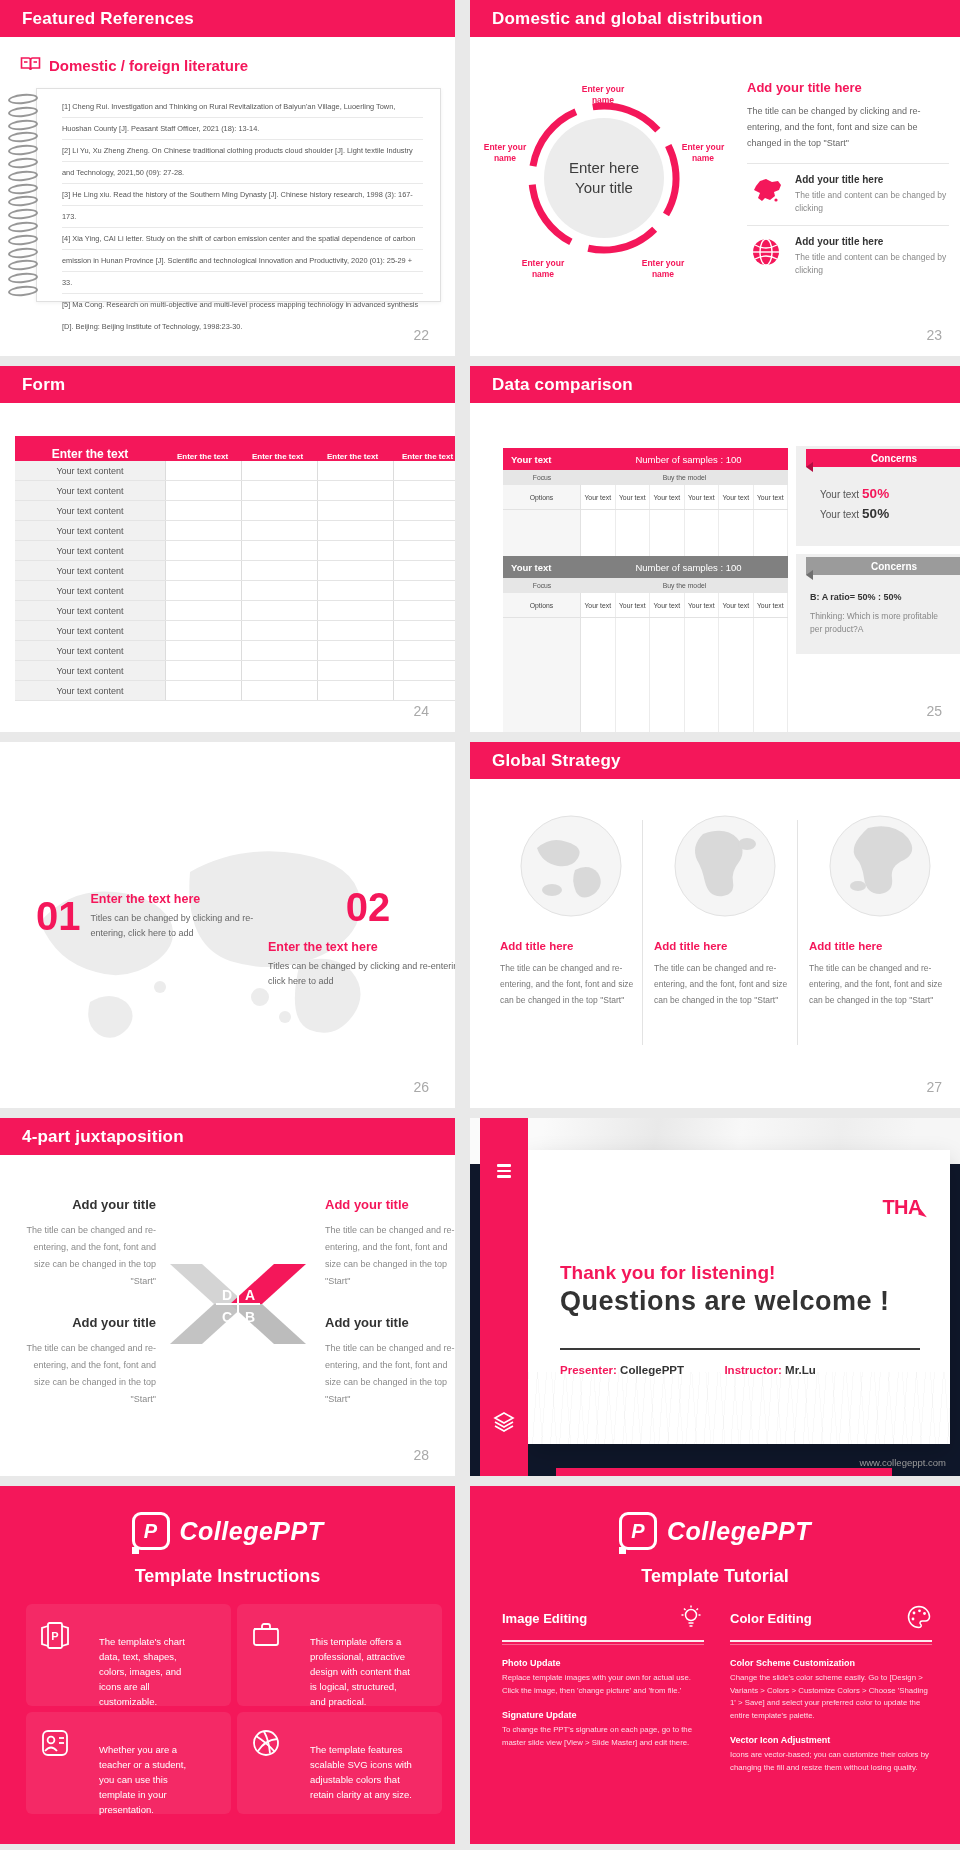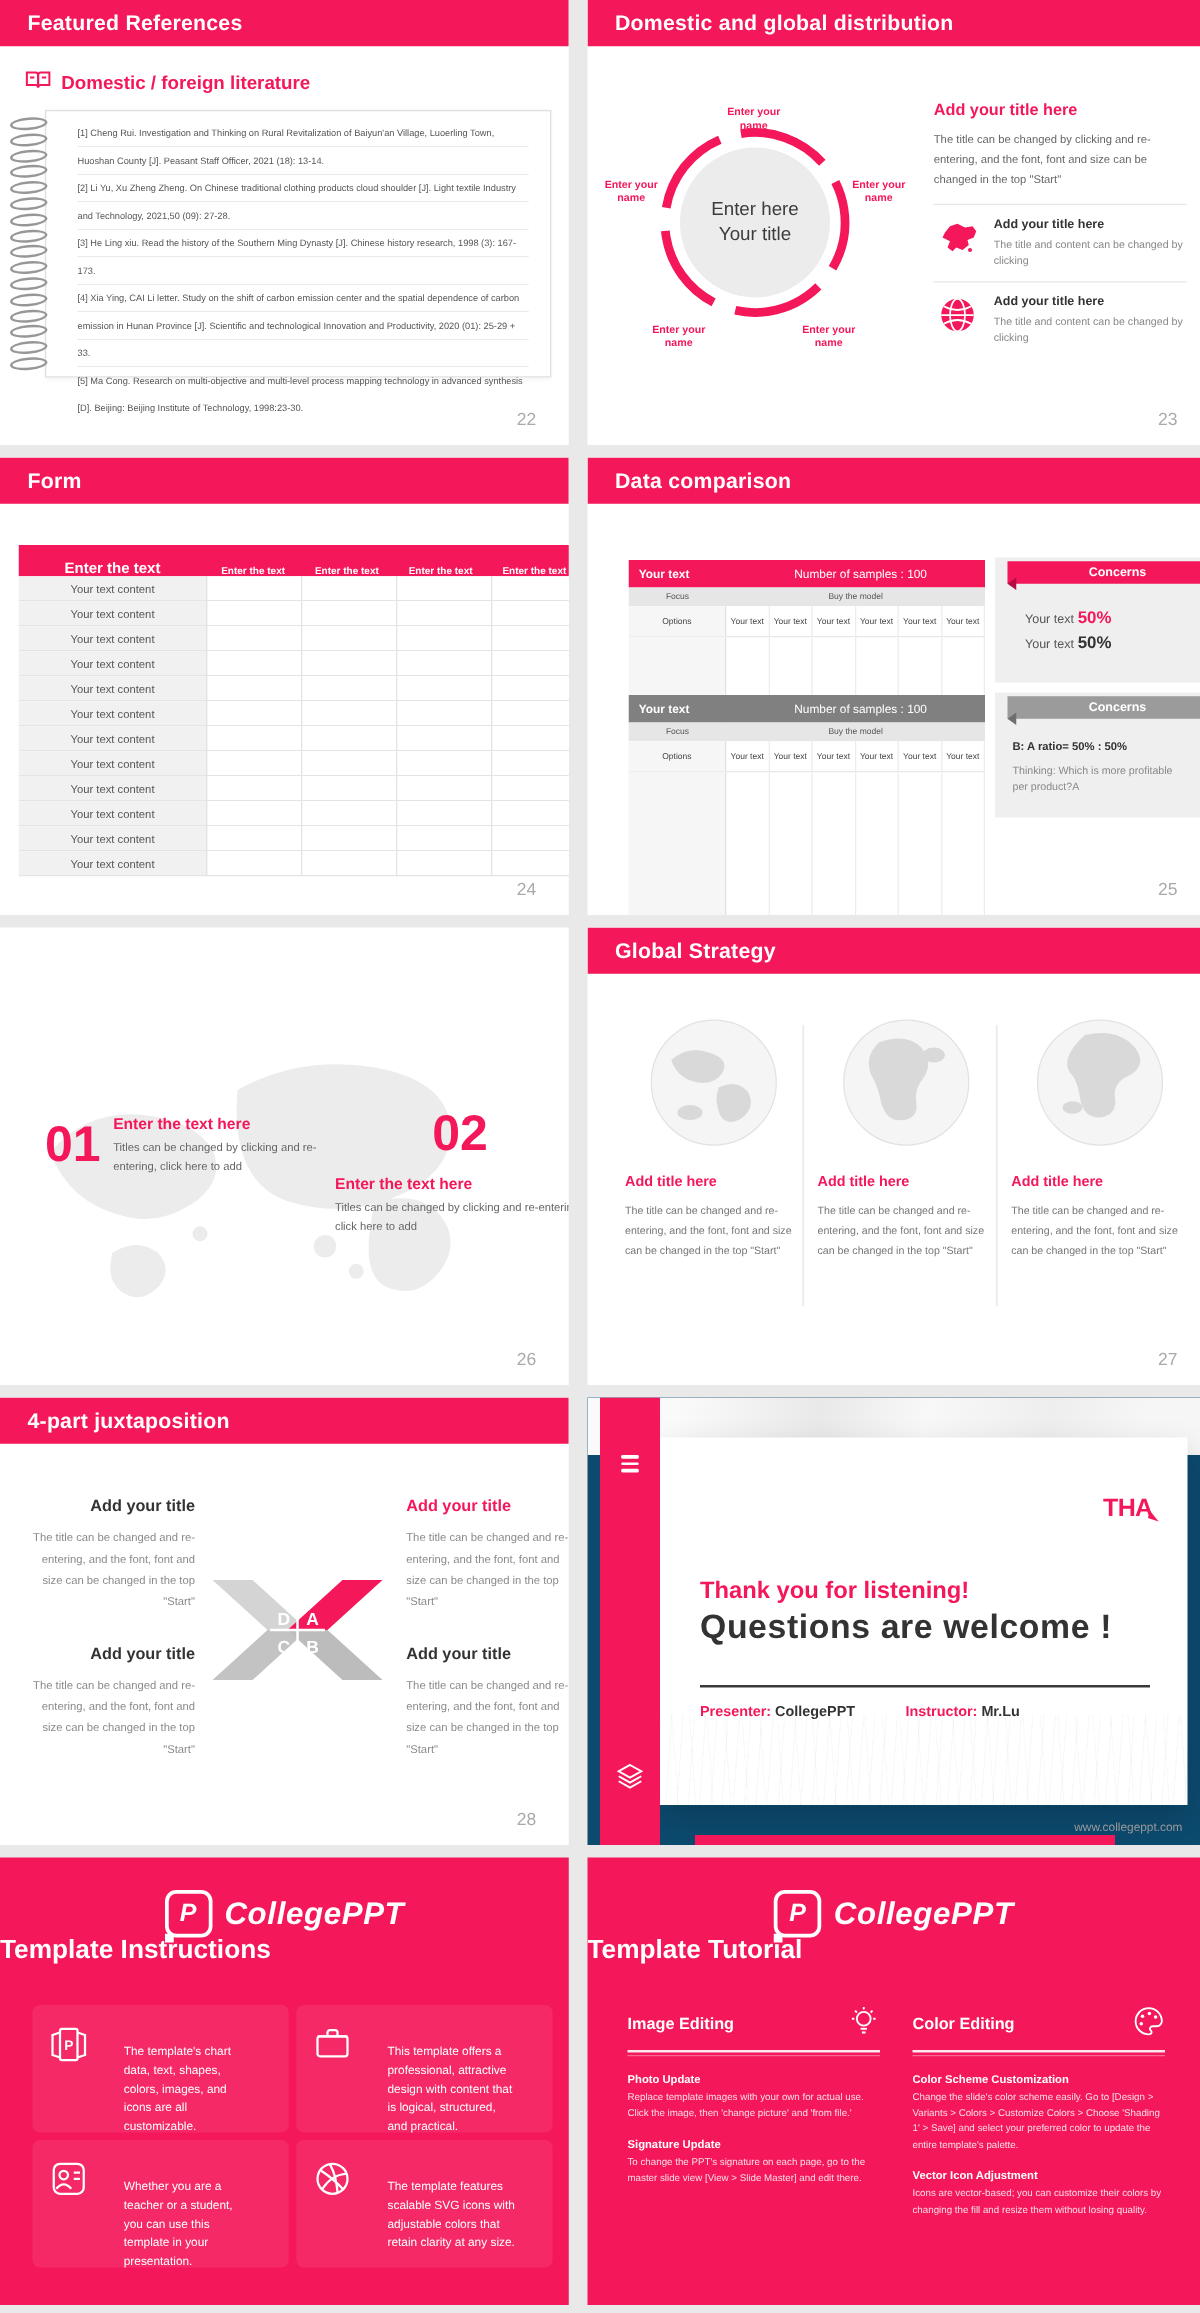--- a/index.html
+++ b/index.html
@@ -122,21 +122,21 @@
   .jb{position:absolute;width:140px;font-size:9px;color:#8a8a8a;line-height:17px;}
   .jb h4{margin:0 0 6px;font-size:13px;color:#333;}
   .jb.accent h4{color:#f4175a;}
   .jb.tl{left:16px;top:78px;text-align:right;}
   .jb.tr{left:325px;top:78px;}
   .jb.bl{left:16px;top:196px;text-align:right;}
   .jb.br{left:325px;top:196px;}
   .xgfx{position:absolute;left:168px;top:138px;}
 
   
-  .ty{background:#0c4a6e;}
+  .ty{background:#0f172a;}
   .swoosh{position:absolute;left:0;top:0;right:0;height:46px;
     background:linear-gradient(100deg,#fafafa 15%,#e9e9e9 38%,#f8f8f8 55%,#eee 75%,#f6f6f6 90%);}
   .ty-side{position:absolute;left:10px;top:0;bottom:0;width:48px;background:#f4175a;z-index:2;}
   .hamburger{position:absolute;left:17px;top:46px;width:14px;}
   .hamburger i{display:block;height:2.5px;background:#fff;margin-bottom:3px;border-radius:1px;}
   .ty-layers{position:absolute;left:12px;bottom:38px;}
   .ty-card{position:absolute;left:58px;right:10px;top:32px;height:294px;background:#fff;
     box-shadow:0 10px 24px rgba(0,0,0,.16);z-index:1;}
   .tha{position:absolute;right:28px;top:46px;color:#f4175a;font-weight:bold;font-size:20px;
     letter-spacing:-.5px;}
@@ -157,21 +157,21 @@
 
   
   .pinkslide{background:#f4175a;color:#fff;}
   .brandrow{position:absolute;top:26px;left:0;right:0;display:flex;align-items:center;
     justify-content:center;gap:10px;}
   .mark{width:32px;height:32px;border:3px solid #fff;border-radius:9px;position:relative;
     display:flex;align-items:center;justify-content:center;font-weight:bold;font-size:20px;
     color:#fff;font-style:italic;}
   .mark::after{content:"";position:absolute;left:-3px;bottom:-7px;width:7px;height:7px;background:#fff;}
   .brandname{font-size:25px;font-weight:bold;font-style:italic;letter-spacing:.5px;}
-  .ptitle{position:absolute;top:62px;left:0;right:0;text-align:left;font-size:21px;font-weight:bold;}
+  .ptitle{position:absolute;top:80px;left:0;right:0;text-align:center;font-size:18px;font-weight:bold;}
   .cards{position:absolute;left:26px;top:118px;width:416px;display:grid;
     grid-template-columns:205px 205px;grid-gap:6px;}
   .icard{background:rgba(255,255,255,.08);border-radius:6px;height:102px;box-sizing:border-box;
     padding:14px 12px;display:flex;gap:11px;}
   .icard .ic{flex:0 0 34px;}
   .icard p{margin:16px;font-size:9.5px;line-height:15px;color:#fff;}
   .tcols{position:absolute;left:32px;top:118px;width:430px;display:flex;gap:26px;}
   .tcol{width:202px;}
   .th{display:flex;align-items:center;justify-content:space-between;}
   .th span{font-size:13px;font-weight:bold;}

